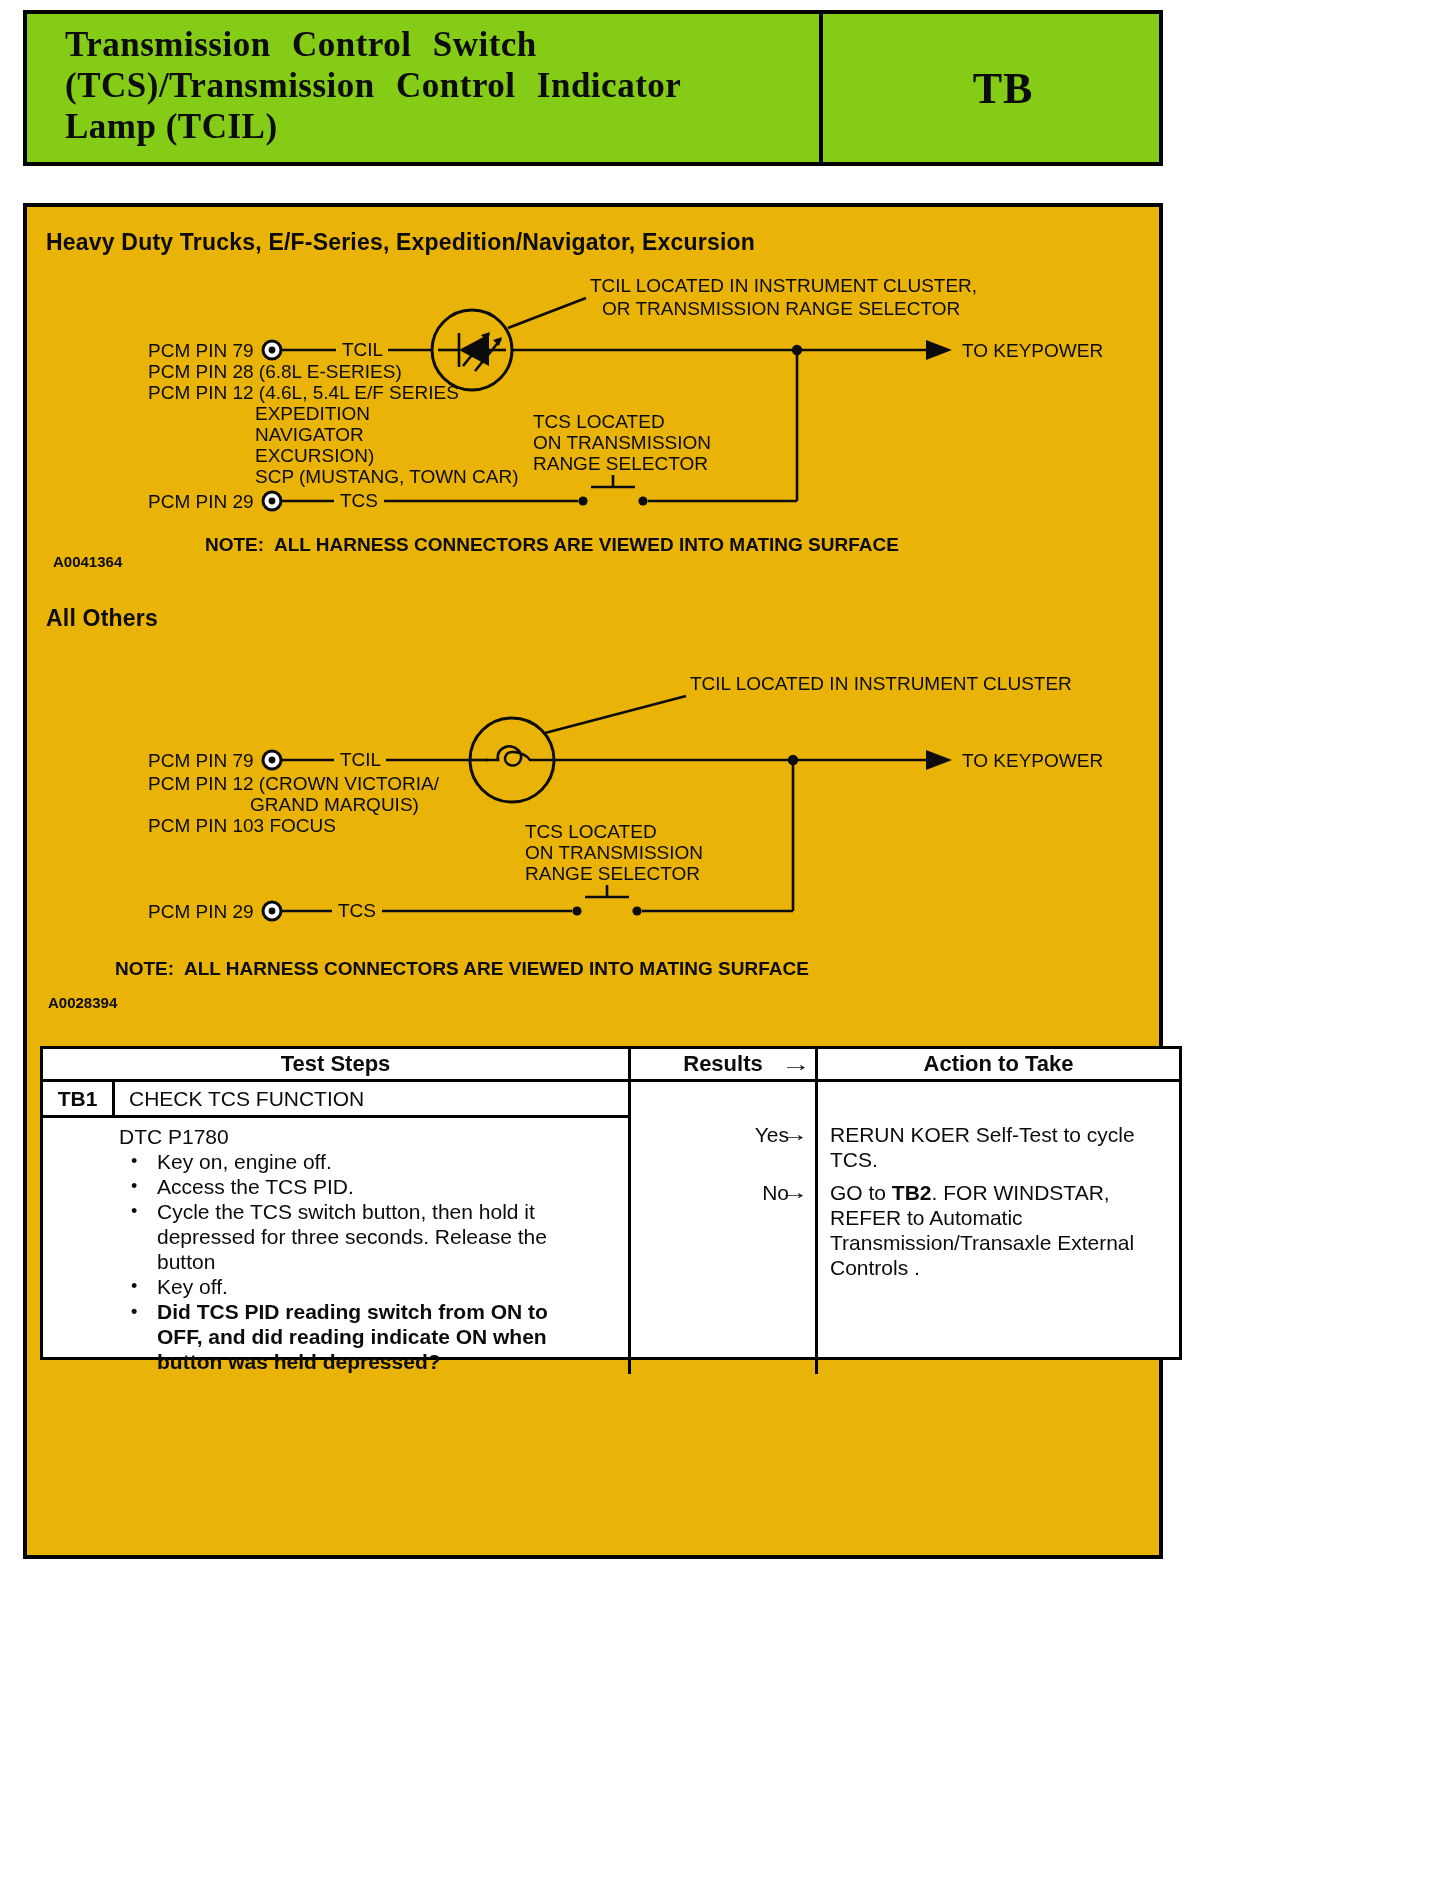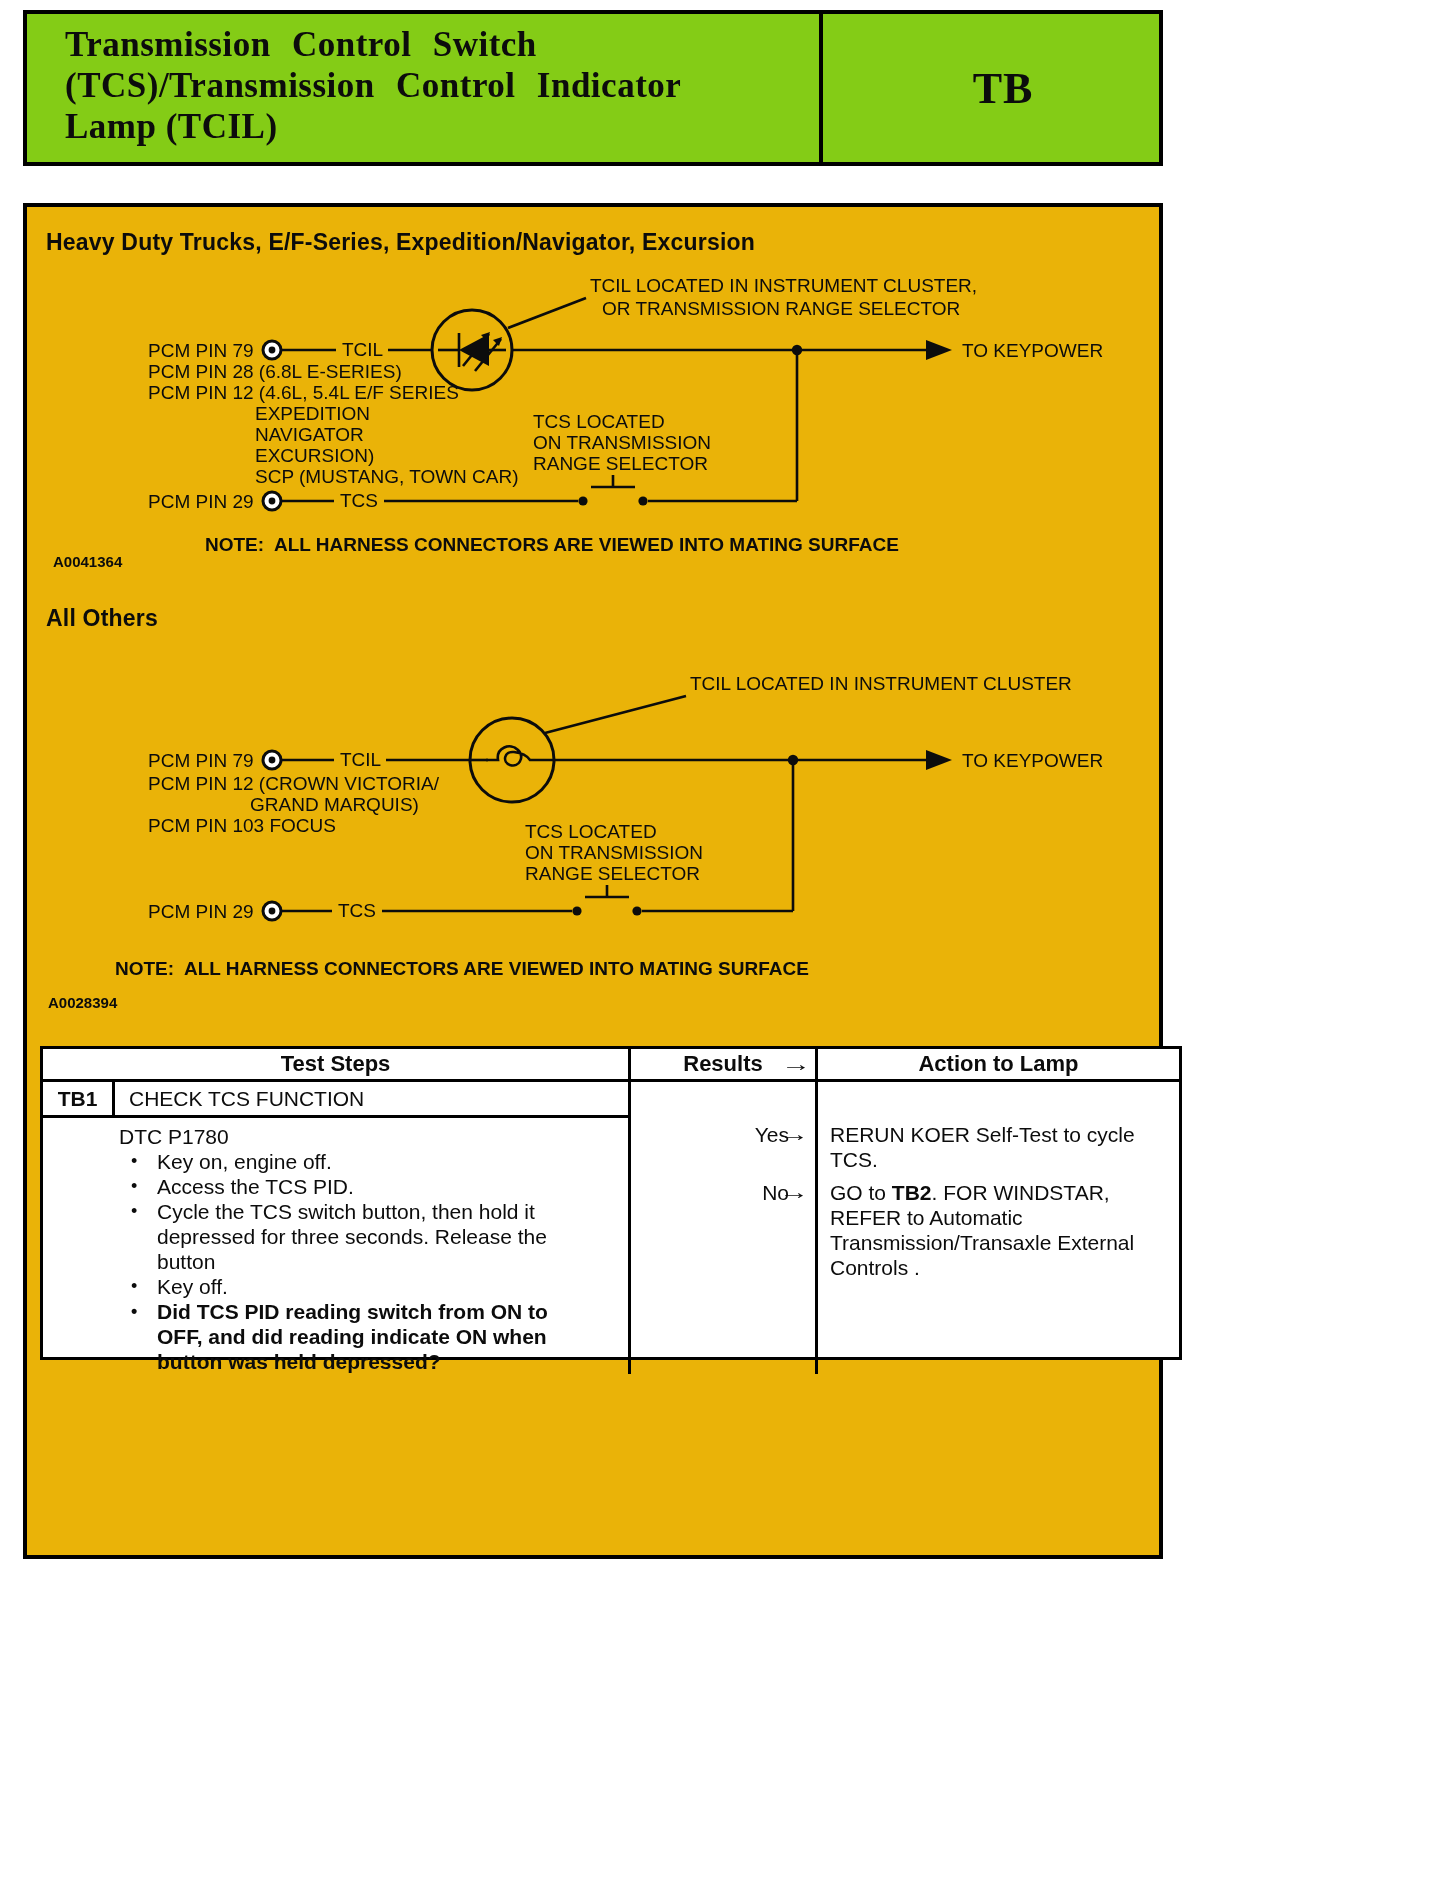--- a/index.html
+++ b/index.html
@@ -195,21 +195,21 @@
     <div class="pp-table">
       <div class="pp-head">
         <div class="hc col-steps">
             <span>Test Steps</span>
           </div>
         <div class="hc col-results">
             <span>Results</span>
             <span class="head-arrow">→</span>
           </div>
         <div class="hc col-action">
-            <span>Action to Lamp</span>
+            <span>Action to Take</span>
           </div>
       </div>
       <div class="pp-body">
         <div class="col-steps">
           <div class="steps-head-row">
             <div class="step-id">TB1</div>
             <div class="step-title">CHECK TCS FUNCTION</div>
           </div>
           <div class="step-content">
             <div class="dtc-line">DTC P1780</div>

